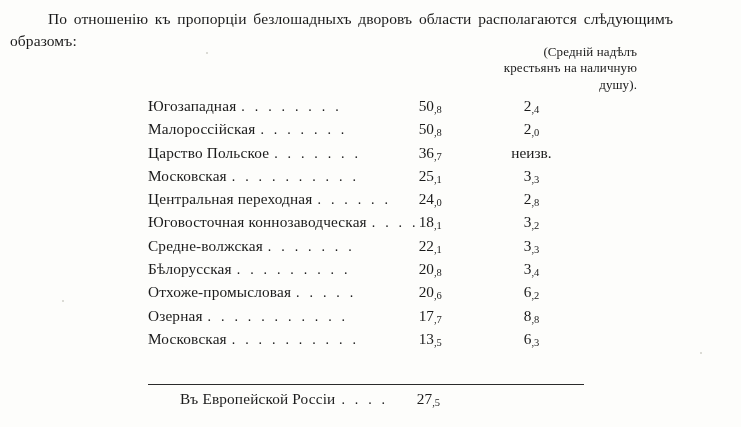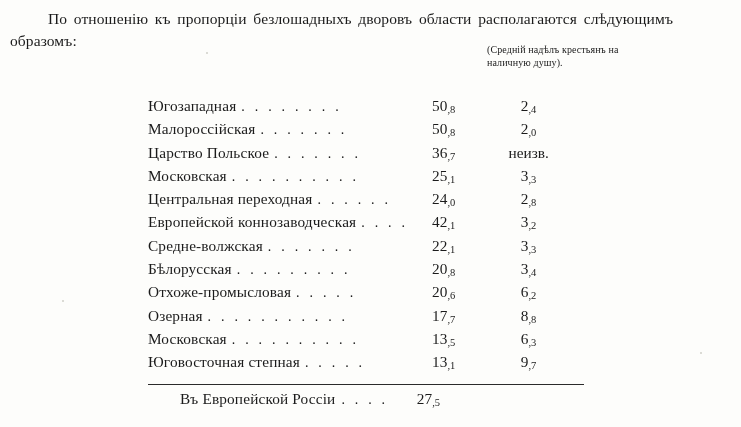--- a/index.html
+++ b/index.html
@@ -30,23 +30,23 @@
   }
   .intro .indent {
     display: inline-block;
     width: 38px;
   }
   .note {
     position: absolute;
     left: 487px;
     top: 44px;
     width: 150px;
-    font-size: 10px;
+    font-size: 13px;
     line-height: 1.25;
-    text-align: left;
+    text-align: right;
     letter-spacing: 0.1px;
   }
   .table-wrap {
     position: absolute;
     left: 148px;
     top: 97px;
     width: 560px;
   }
   table.data {
     border-collapse: collapse;
@@ -68,21 +68,21 @@
     letter-spacing: 0.15px;
   }
   .dots {
     letter-spacing: 3.2px;
     font-size: 14px;
     padding-left: 5px;
     color: #1b1b1b;
   }
   td.value {
     width: 72px;
-    text-align: center;
+    text-align: left;
     padding-right: 2px;
   }
   td.second {
     width: 100px;
     text-align: center;
     padding-left: 14px;
   }
   .frac {
     font-size: 10.5px;
     vertical-align: baseline;
@@ -163,22 +163,22 @@
           <td class="label"><span class="label-text">Московская</span><span class="dots">. . . . . . . . . .</span></td>
           <td class="value"><span>25</span><span class="frac">,1</span></td>
           <td class="second"><span>3</span><span class="frac">,3</span></td>
         </tr>
         <tr>
           <td class="label"><span class="label-text">Центральная переходная</span><span class="dots">. . . . . .</span></td>
           <td class="value"><span>24</span><span class="frac">,0</span></td>
           <td class="second"><span>2</span><span class="frac">,8</span></td>
         </tr>
         <tr>
-          <td class="label"><span class="label-text">Европейской коннозаводческая</span><span class="dots">. . . .</span></td>
-          <td class="value"><span>42</span><span class="frac">,1</span></td>
+          <td class="label"><span class="label-text">Юговосточная коннозаводческая</span><span class="dots">. . . .</span></td>
+          <td class="value"><span>18</span><span class="frac">,1</span></td>
           <td class="second"><span>3</span><span class="frac">,2</span></td>
         </tr>
         <tr>
           <td class="label"><span class="label-text">Средне-волжская</span><span class="dots">. . . . . . .</span></td>
           <td class="value"><span>22</span><span class="frac">,1</span></td>
           <td class="second"><span>3</span><span class="frac">,3</span></td>
         </tr>
         <tr>
           <td class="label"><span class="label-text">Бѣлорусская</span><span class="dots">. . . . . . . . .</span></td>
           <td class="value"><span>20</span><span class="frac">,8</span></td>
@@ -191,25 +191,20 @@
         </tr>
         <tr>
           <td class="label"><span class="label-text">Озерная</span><span class="dots">. . . . . . . . . . .</span></td>
           <td class="value"><span>17</span><span class="frac">,7</span></td>
           <td class="second"><span>8</span><span class="frac">,8</span></td>
         </tr>
         <tr>
           <td class="label"><span class="label-text">Московская</span><span class="dots">. . . . . . . . . .</span></td>
           <td class="value"><span>13</span><span class="frac">,5</span></td>
           <td class="second"><span>6</span><span class="frac">,3</span></td>
-        </tr>
-        <tr>
-          <td class="label"><span class="label-text">Юговосточная степная</span><span class="dots">. . . . .</span></td>
-          <td class="value"><span>13</span><span class="frac">,1</span></td>
-          <td class="second"><span>9</span><span class="frac">,7</span></td>
         </tr>
       </tbody>
     </table>
   </div>
 
   <div class="sep"></div>
 
   <div class="total">
     <div class="total-inner">
       <span class="total-label">Въ Европейской Россіи</span>

